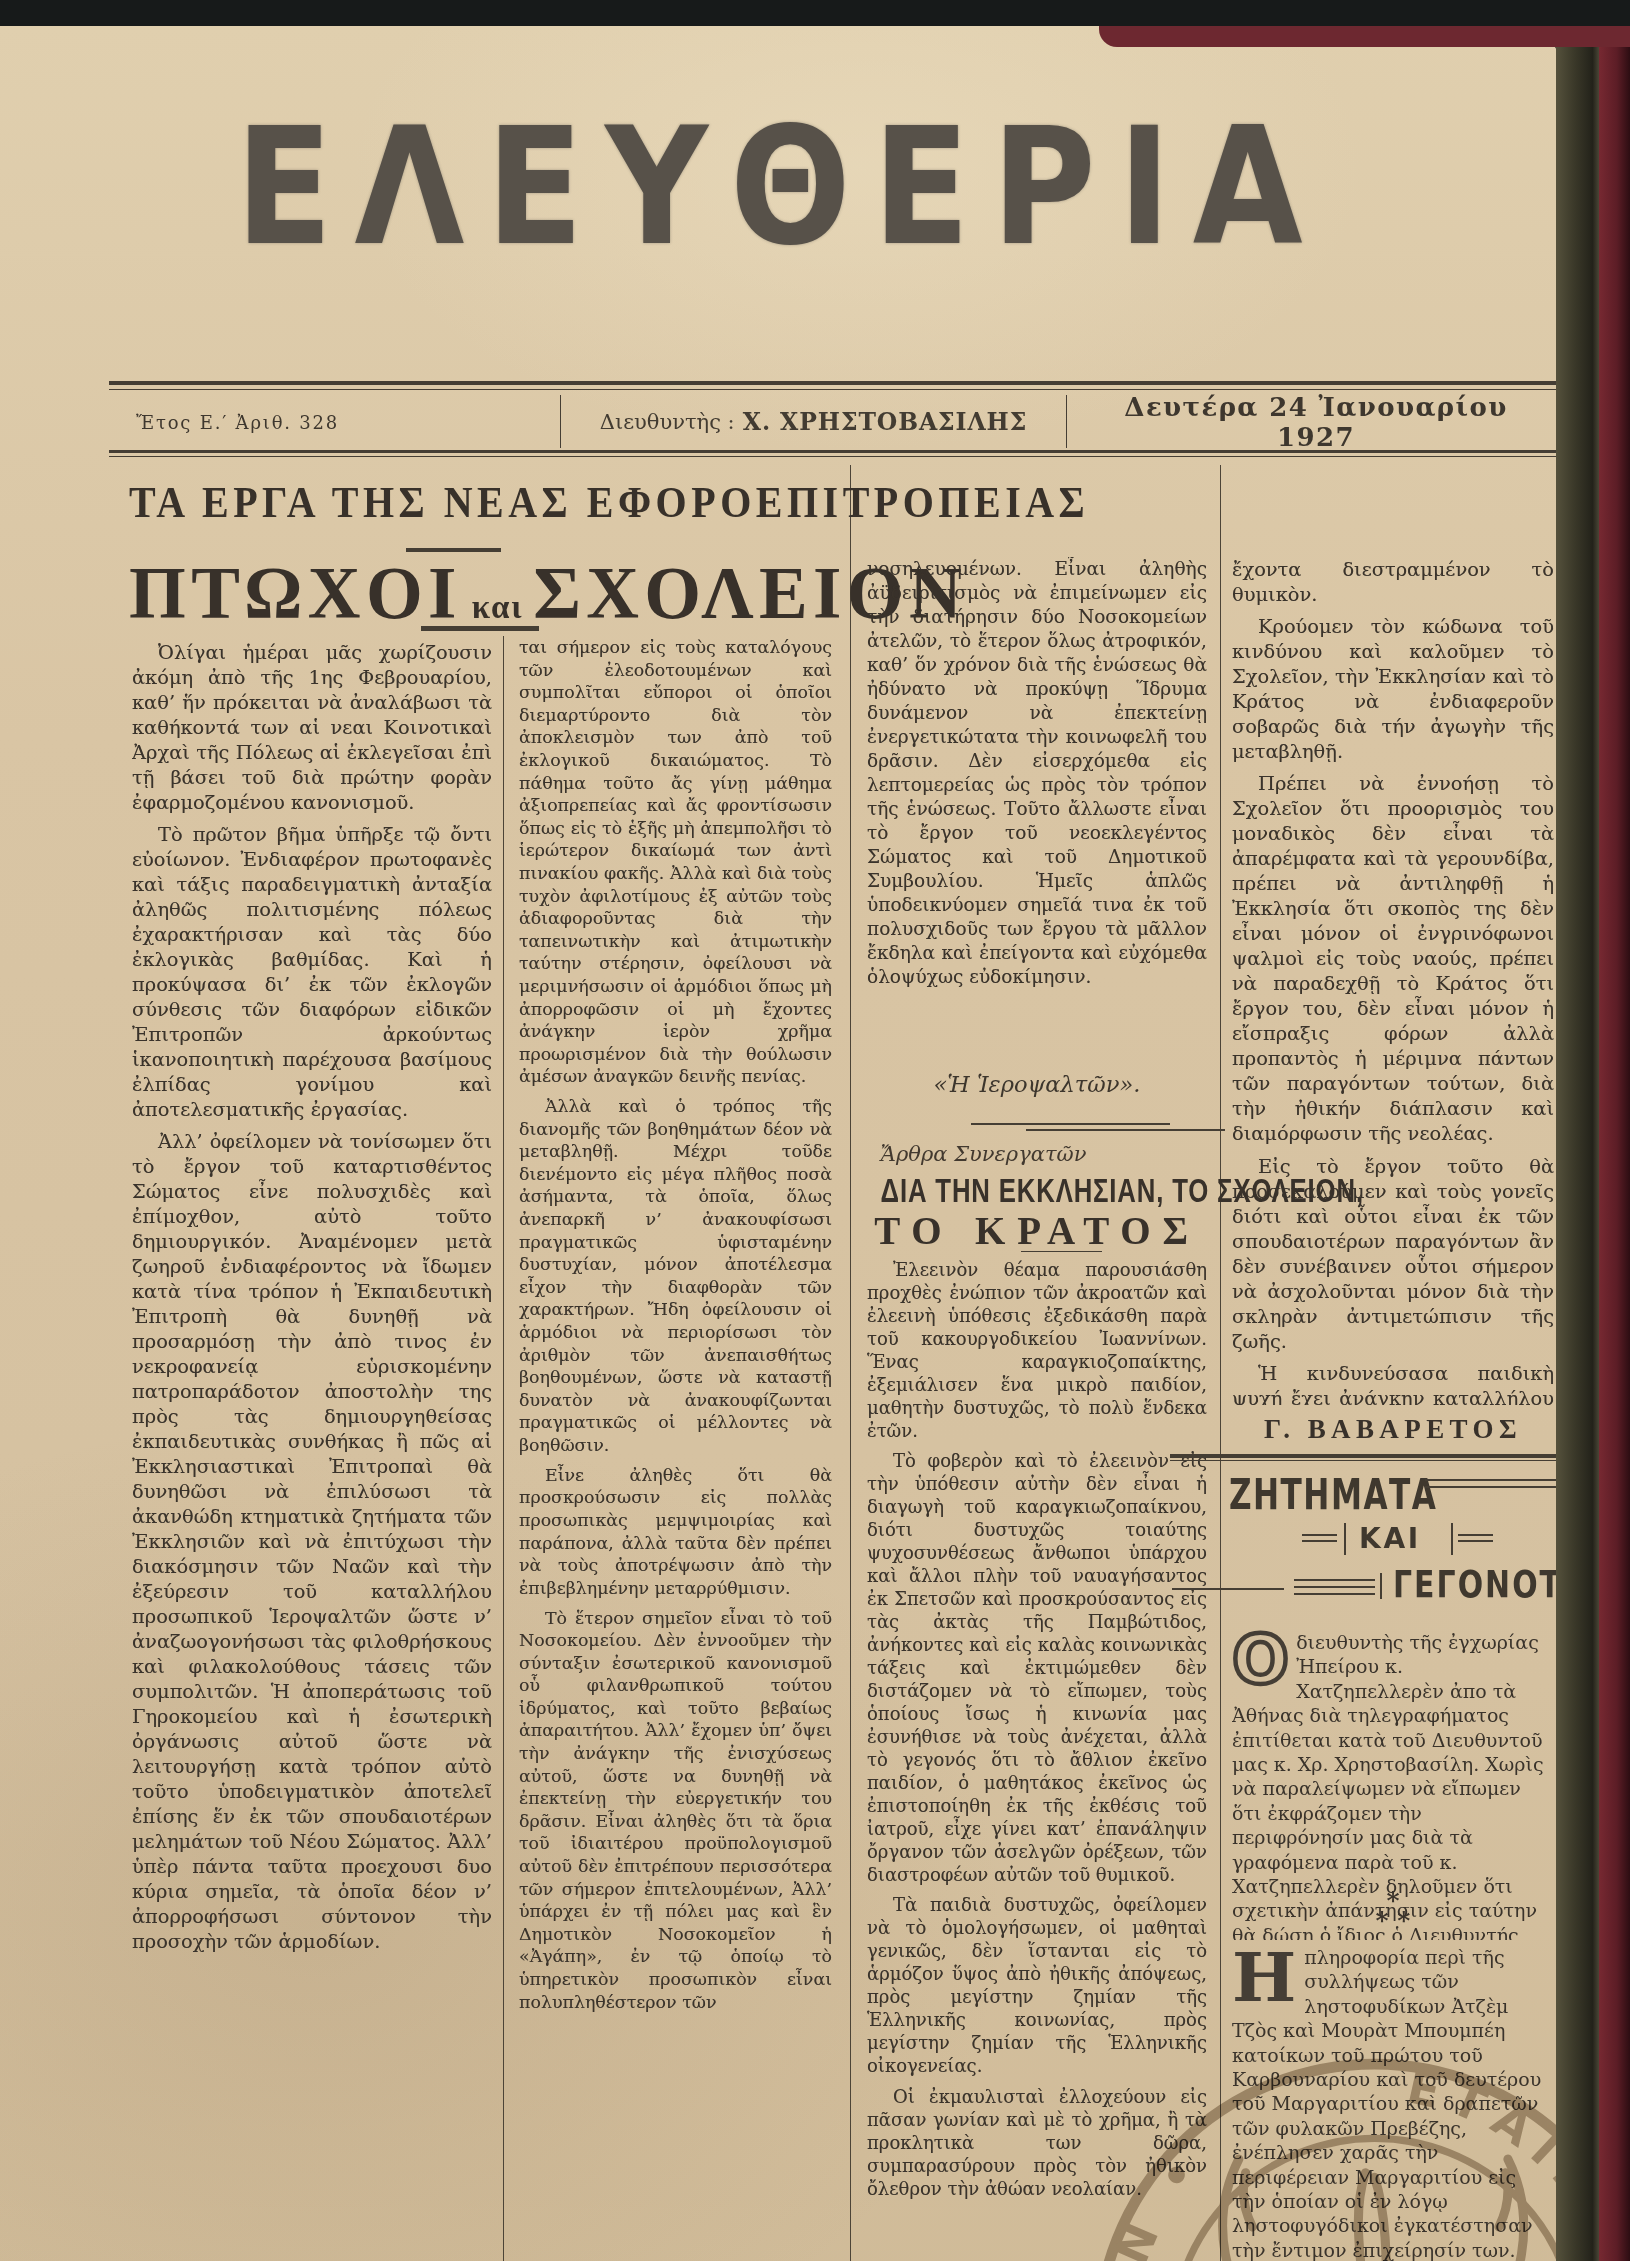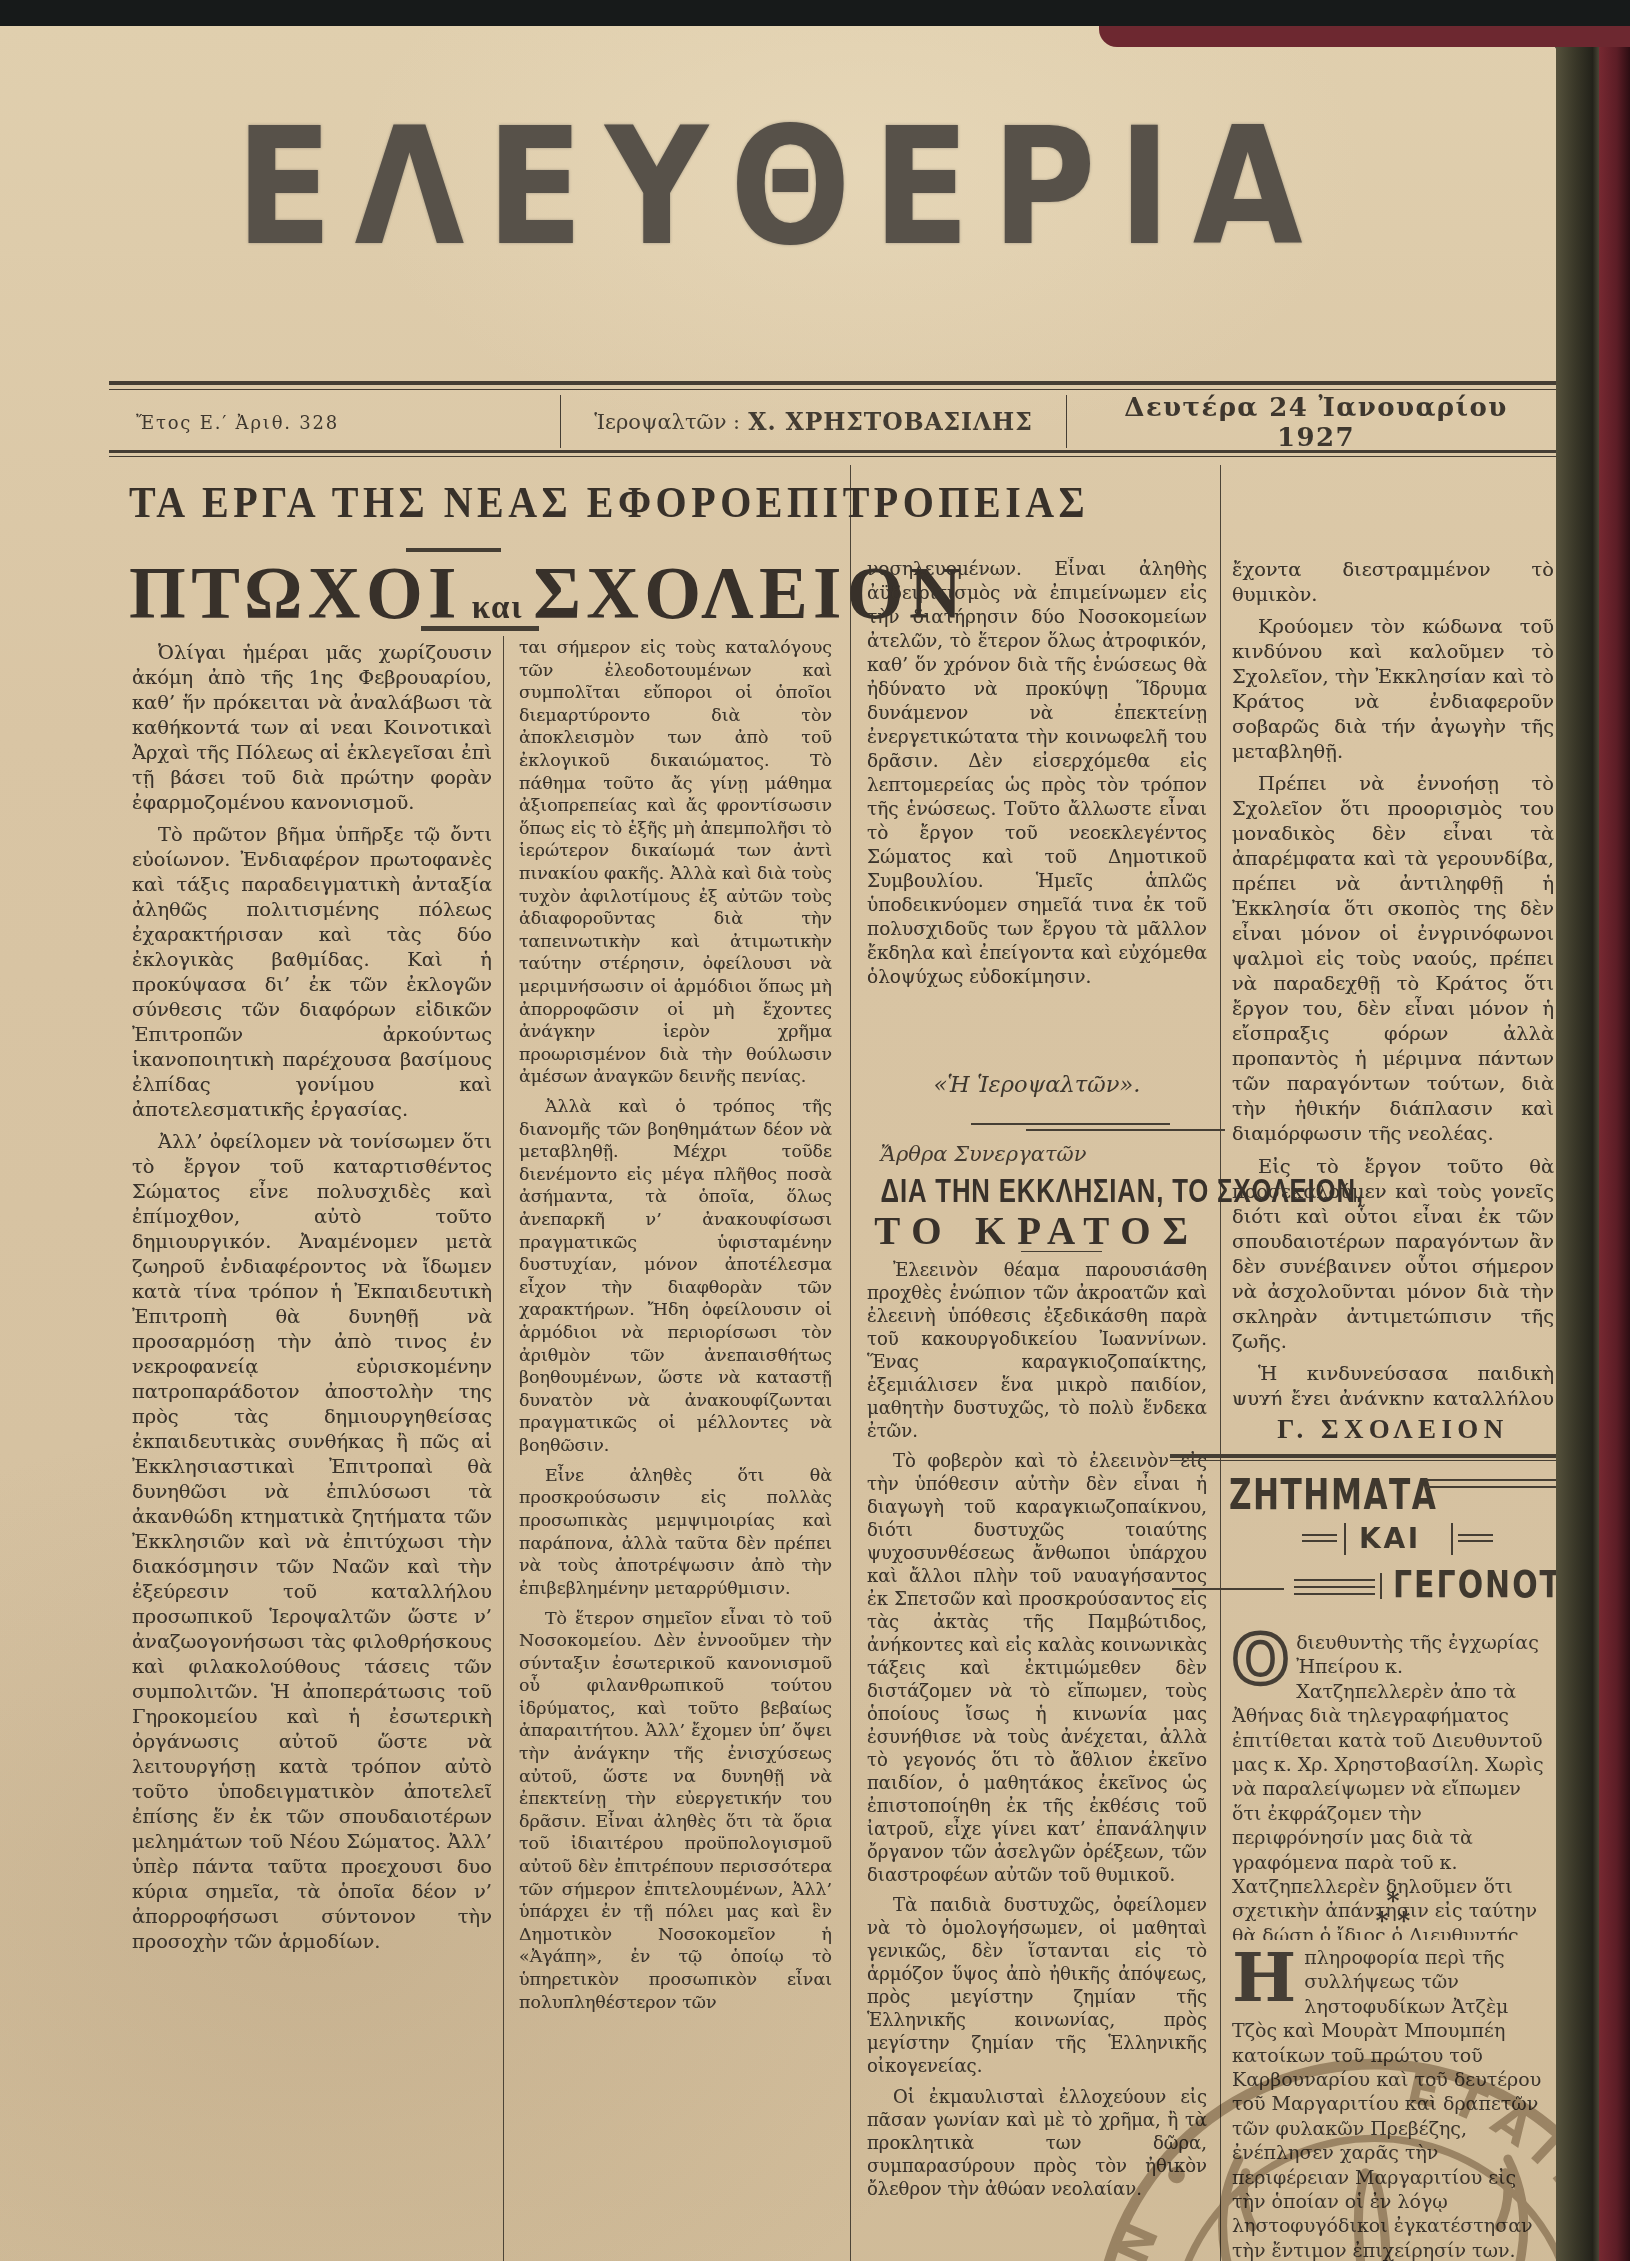--- a/index.html
+++ b/index.html
@@ -142,21 +142,21 @@
     </div>
 
     <div class="hr r-a1"></div>
     <div class="hr r-a2"></div>
 
     <div class="hdr hdr-issue" style="position:absolute;">
       <span>Ἔτος Ε.′  Ἀριθ. 328</span>
     </div>
     <div class="vsep vs1"></div>
     <div class="hdr hdr-dir" style="position:absolute;">
-      <span>Ἱεροψαλτῶν :</span>
+      <span>Διευθυντὴς :</span>
       <b>Χ. ΧΡΗΣΤΟΒΑΣΙΛΗΣ</b>
     </div>
     <div class="vsep vs2"></div>
     <div class="hdr hdr-date" style="position:absolute;">
       <span>Δευτέρα 24 Ἰανουαρίου 1927</span>
     </div>
 
     <div class="hr r-b1"></div>
     <div class="hr r-b2"></div>
 
@@ -202,21 +202,21 @@
         <p>Τὰ παιδιὰ δυστυχῶς, ὀφείλομεν νὰ τὸ ὁμολογήσωμεν, οἱ μαθηταὶ γενικῶς, δὲν ἵστανται εἰς τὸ ἁρμόζον ὕψος ἀπὸ ἠθικῆς ἀπόψεως, πρὸς μεγίστην ζημίαν τῆς Ἑλληνικῆς κοινωνίας, πρὸς μεγίστην ζημίαν τῆς Ἑλληνικῆς οἰκογενείας.</p>
         <p>Οἱ ἐκμαυλισταὶ ἐλλοχεύουν εἰς πᾶσαν γωνίαν καὶ μὲ τὸ χρῆμα, ἢ τὰ προκλητικὰ των δῶρα, συμπαρασύρουν πρὸς τὸν ἠθικὸν ὄλεθρον τὴν ἀθώαν νεολαίαν.</p>
       </div>
     <div class="bodycol c4a cont">
         <p>ἔχοντα διεστραμμένον τὸ θυμικὸν.</p>
         <p>Κρούομεν τὸν κώδωνα τοῦ κινδύνου καὶ καλοῦμεν τὸ Σχολεῖον, τὴν Ἐκκλησίαν καὶ τὸ Κράτος νὰ ἐνδιαφεροῦν σοβαρῶς διὰ τήν ἀγωγὴν τῆς μεταβληθῇ.</p>
         <p>Πρέπει νὰ ἐννοήσῃ τὸ Σχολεῖον ὅτι προορισμὸς του μοναδικὸς δὲν εἶναι τὰ ἀπαρέμφατα καὶ τὰ γερουνδίβα, πρέπει νὰ ἀντιληφθῇ ἡ Ἐκκλησία ὅτι σκοπὸς της δὲν εἶναι μόνον οἱ ἐνγρινόφωνοι ψαλμοὶ εἰς τοὺς ναούς, πρέπει νὰ παραδεχθῇ τὸ Κράτος ὅτι ἔργον του, δὲν εἶναι μόνον ἡ εἴσπραξις φόρων ἀλλὰ προπαντὸς ἡ μέριμνα πάντων τῶν παραγόντων τούτων, διὰ τὴν ἠθικήν διάπλασιν καὶ διαμόρφωσιν τῆς νεολέας.</p>
         <p>Εἰς τὸ ἔργον τοῦτο θὰ προσεκαλούμεν καὶ τοὺς γονεῖς διότι καὶ οὗτοι εἶναι ἐκ τῶν σπουδαιοτέρων παραγόντων ἂν δὲν συνέβαινεν οὗτοι σήμερον νὰ ἀσχολοῦνται μόνον διὰ τὴν σκληρὰν ἀντιμετώπισιν τῆς ζωῆς.</p>
         <p>Ἡ κινδυνεύσασα παιδικὴ ψυχή ἔχει ἀνάγκην καταλλήλου διαπαιδαγωγήσεως. Ἔχει ἀνάγκην καταλλήλου χειραγωγίας.</p>
       </div>
-    <div class="sig2">Γ. ΣΧΟΛΕΙΟΝ</div>
+    <div class="sig2">Γ. ΒΑΒΑΡΕΤΟΣ</div>
 
     <div class="hr r-d1"></div>
     <div class="hr r-d2"></div>
 
     <div class="zword">ΖΗΤΗΜΑΤΑ</div>
     <div class="hr zr1"></div>
     <div class="hr zr2"></div>
     <div class="zkai">ΚΑΙ</div>
     <div class="hr zk-l1"></div>
     <div class="hr zk-l2"></div>

